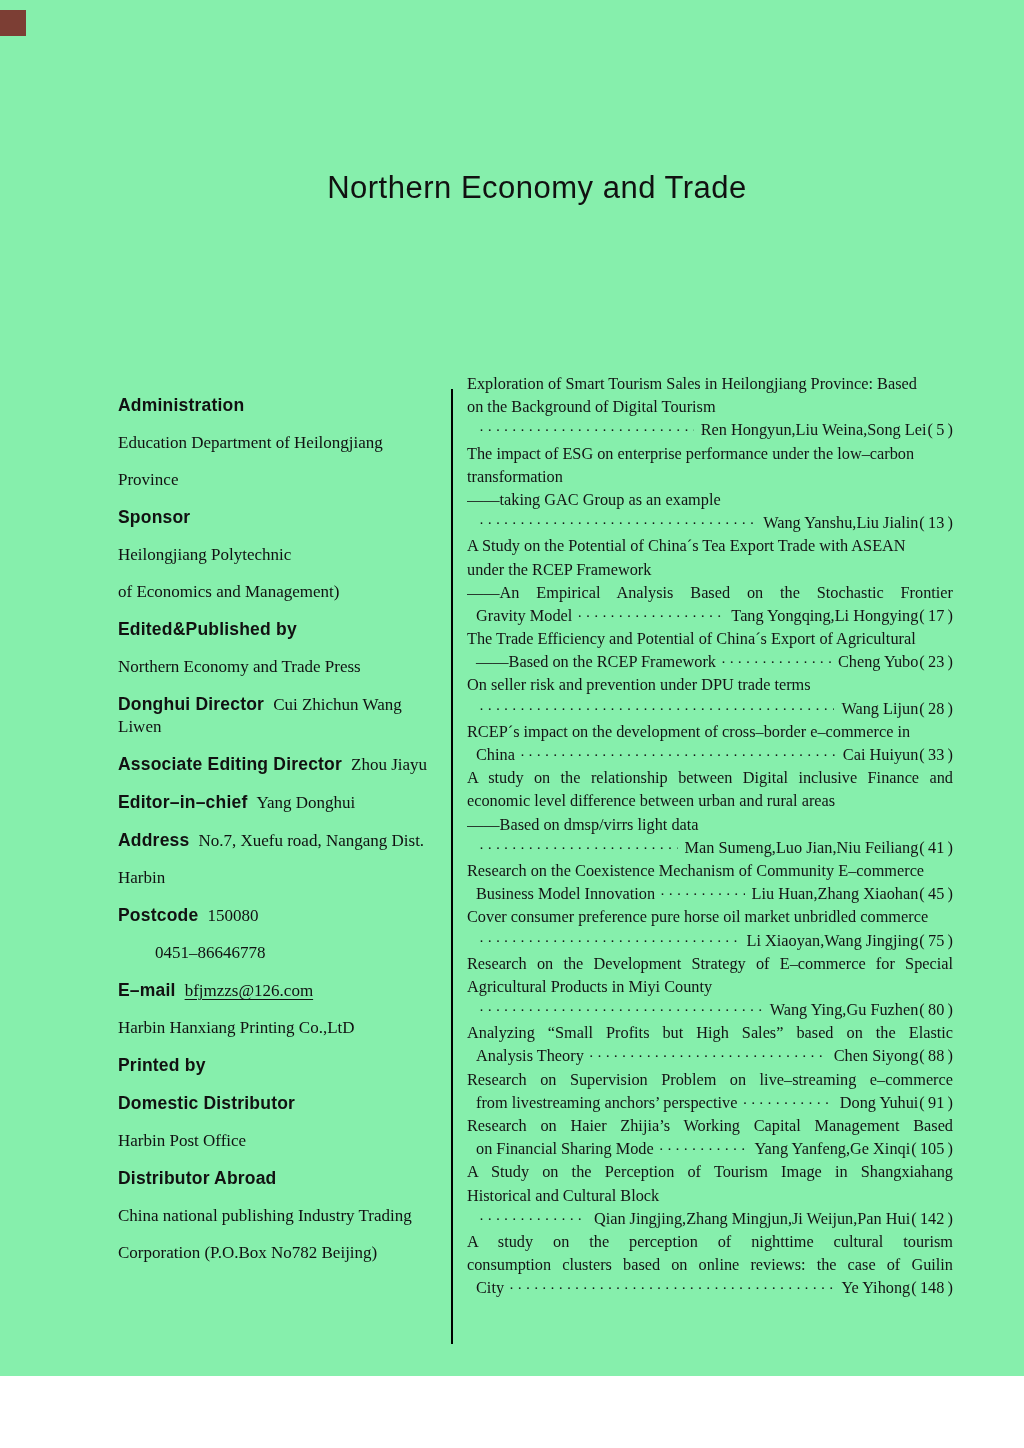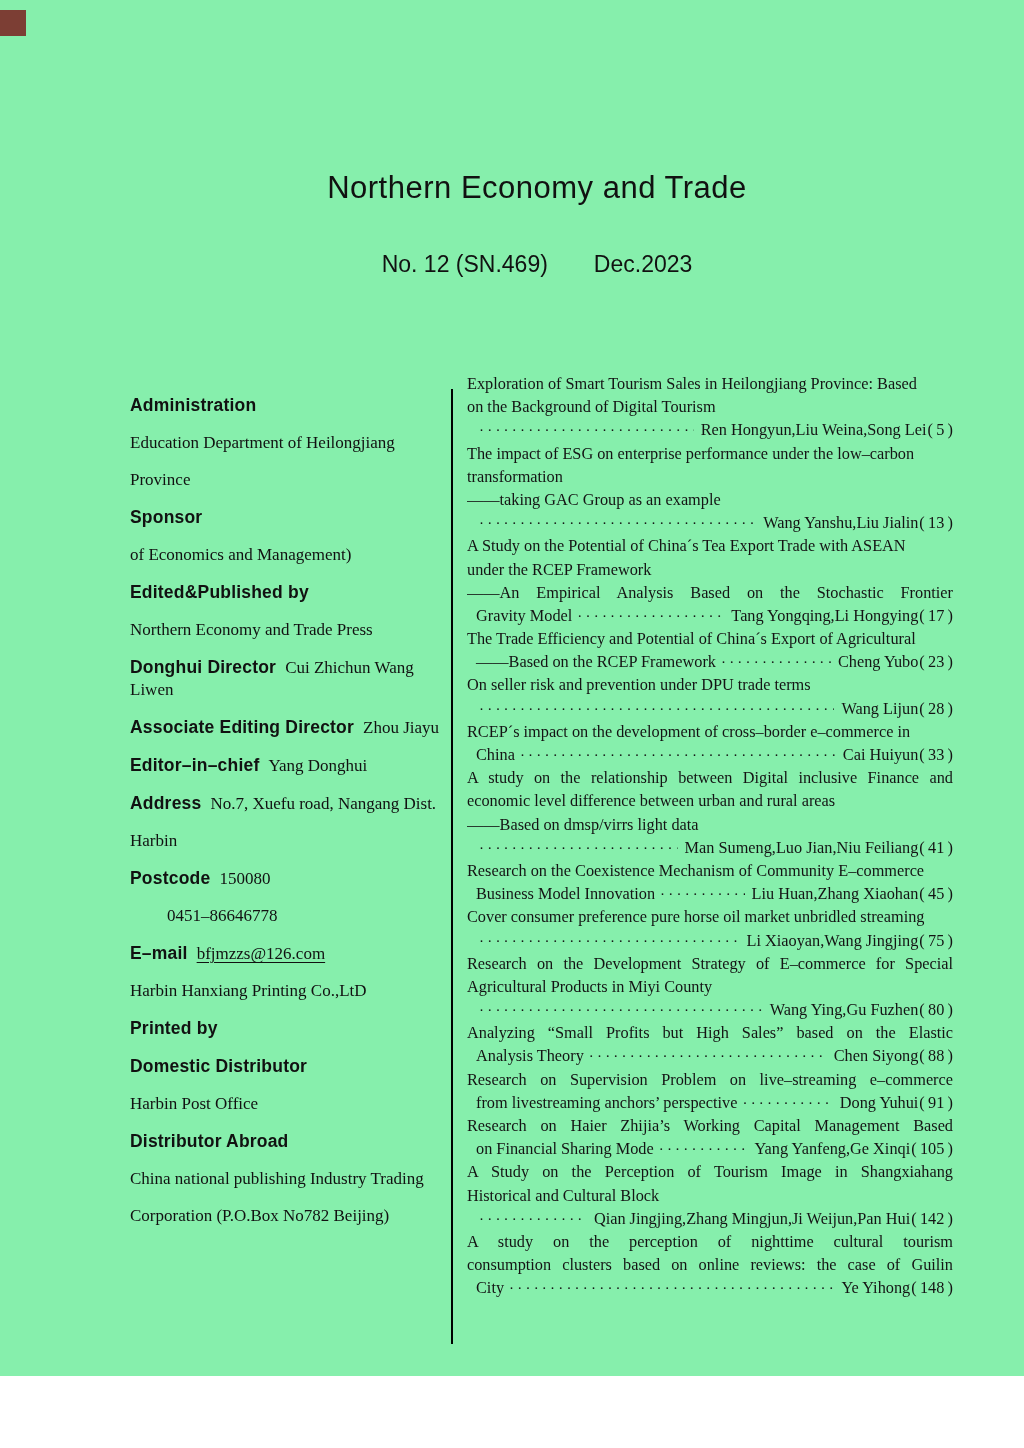--- a/index.html
+++ b/index.html
@@ -13,21 +13,21 @@
     font-family:"Liberation Sans",sans-serif;font-size:31px;font-weight:400;
     letter-spacing:.5px;white-space:nowrap;
   }
   .journal-subtitle{
     position:absolute;left:122px;top:251px;width:830px;text-align:center;
     font-family:"Liberation Sans",sans-serif;font-size:23px;font-weight:400;white-space:nowrap;
   }
   .sub-gap{display:inline-block;width:46px;}
 
   
-  .masthead{position:absolute;left:130px;top:394px;width:330px;}
+  .masthead{position:absolute;left:118px;top:394px;width:330px;}
   .m-row{margin-bottom:15px;font-size:17px;line-height:22px;}
   .m-label{font-family:"Liberation Sans",sans-serif;font-weight:700;font-size:17.5px;margin-right:9px;letter-spacing:.2px;}
   .m-text{font-family:"Liberation Serif",serif;}
   .m-row.indent{padding-left:37px;}
   .u{text-decoration:underline;text-underline-offset:3px;}
 
   
   .divider{position:absolute;left:451px;top:389px;width:2px;height:955px;background:#000;}
 
   
@@ -43,36 +43,36 @@
 </style>
 </head>
 <body>
 
 <div class="page">
 
   <div class="scan-mark"></div>
 
   <div class="journal-title">Northern Economy and Trade</div>
 
-  <div class="journal-subtitle">
-    <span>No. 12  (SN.469)</span><span class="sub-gap"></span><span>Dec.2023</span>
-  </div>
 
   <div class="masthead">
       <div class="m-row">
       <span class="m-label">Administration</span>
     </div>
       <div class="m-row">
       <span class="m-text">Education Department of Heilongjiang</span>
     </div>
       <div class="m-row">
       <span class="m-text">Province</span>
     </div>
       <div class="m-row">
       <span class="m-label">Sponsor</span>
+    </div>
+      <div class="m-row">
+      <span class="m-text">Heilongjiang Polytechnic</span>
     </div>
       <div class="m-row">
       <span class="m-text">of Economics and Management)</span>
     </div>
       <div class="m-row">
       <span class="m-label">Edited&amp;Published by</span>
     </div>
       <div class="m-row">
       <span class="m-text">Northern Economy and Trade Press</span>
     </div>
@@ -170,21 +170,21 @@
       <div class="t-line t-leader indent">
       <span class="t-dots">··························································································</span>
         <span class="t-authors">Man Sumeng,Luo Jian,Niu Feiliang<span class="pg">( 41 )</span></span>
     </div>
       <div class="t-line">Research on the Coexistence Mechanism of Community E–commerce</div>
       <div class="t-line t-leader">
       <span class="t-left">Business Model Innovation</span>
         <span class="t-dots">··························································································</span>
         <span class="t-authors">Liu Huan,Zhang Xiaohan<span class="pg">( 45 )</span></span>
     </div>
-      <div class="t-line">Cover consumer preference pure horse oil market unbridled streaming</div>
+      <div class="t-line">Cover consumer preference pure horse oil market unbridled commerce</div>
       <div class="t-line t-leader indent">
       <span class="t-dots">··························································································</span>
         <span class="t-authors">Li Xiaoyan,Wang Jingjing<span class="pg">( 75 )</span></span>
     </div>
       <div class="t-line justify">Research on the Development Strategy of E–commerce for Special</div>
       <div class="t-line">Agricultural Products in Miyi County</div>
       <div class="t-line t-leader indent">
       <span class="t-dots">··························································································</span>
         <span class="t-authors">Wang Ying,Gu Fuzhen<span class="pg">( 80 )</span></span>
     </div>

